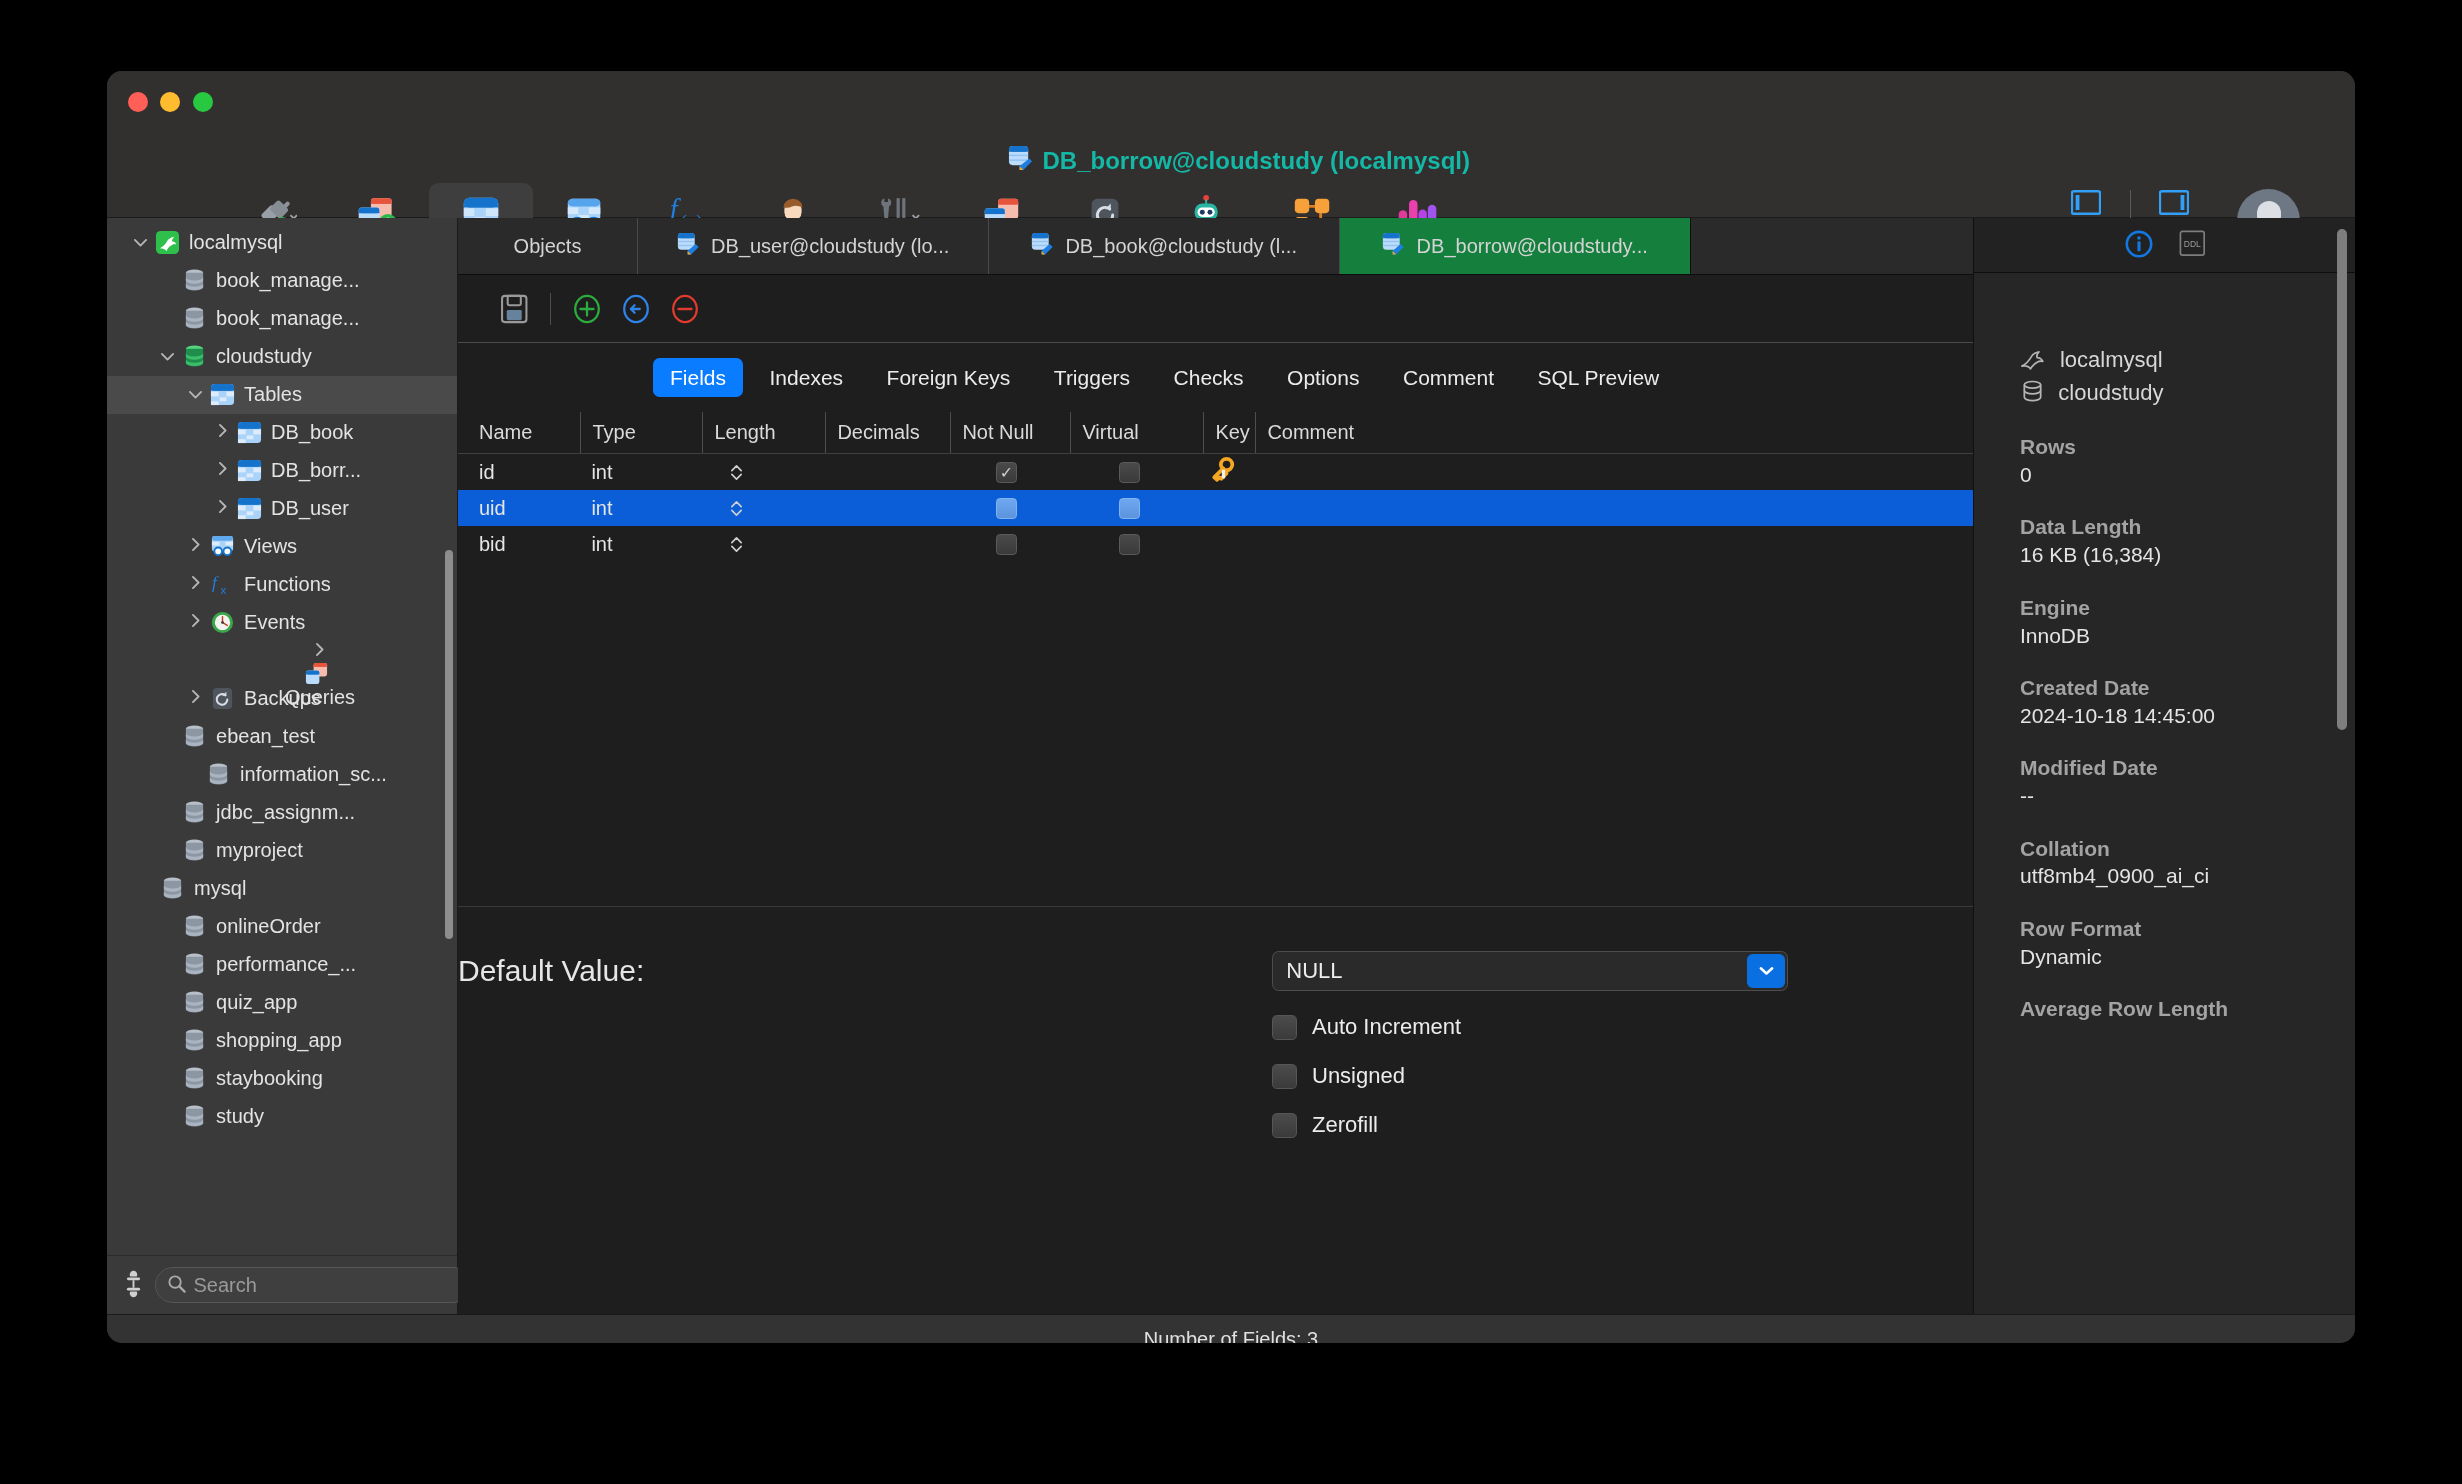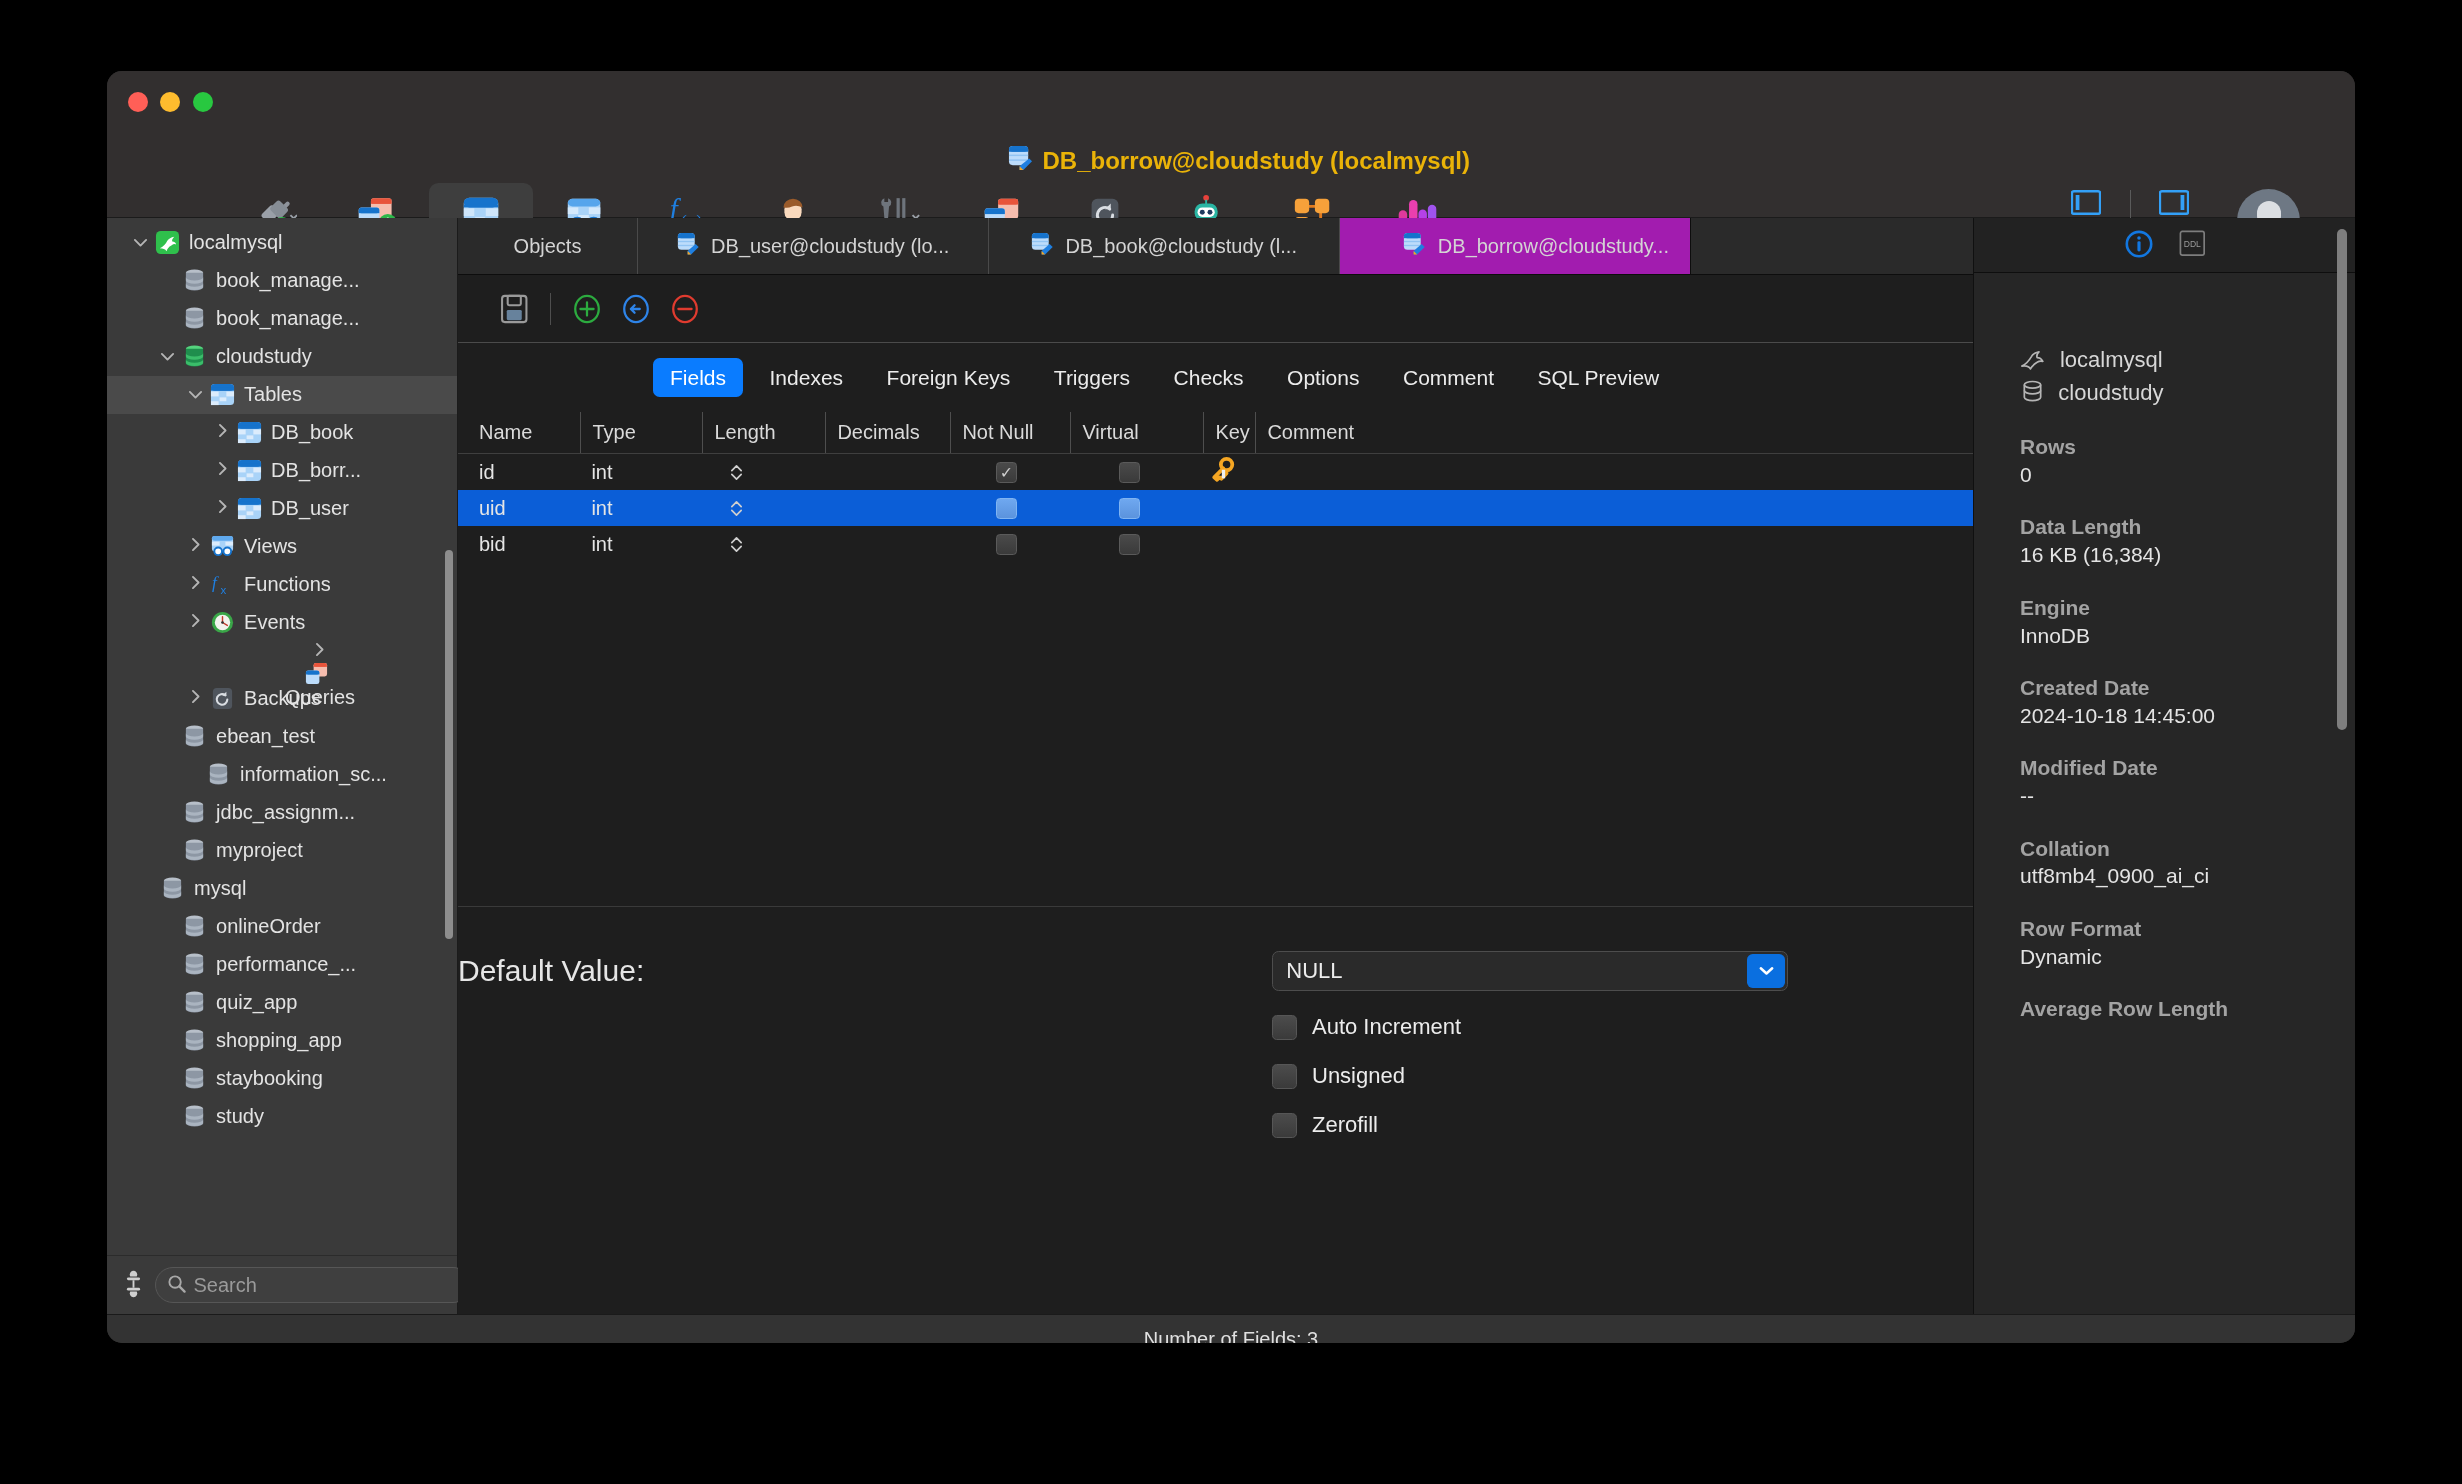--- a/index.html
+++ b/index.html
@@ -33,21 +33,21 @@
     display: flex; gap: 12.3px;
   }
   .tl { width: 20px; height: 20px; border-radius: 50%; }
   .tl.red { background: #ff5f57; }
   .tl.yellow { background: #febc2e; }
   .tl.green { background: #28c840; }
 
   #win-title {
     position: absolute; top: 74px; left: 0; right: 0;
     text-align: center;
-    font-size: 24px; font-weight: bold; color: #eab308;
+    font-size: 24px; font-weight: bold; color: #14b8a6;
     display: flex; align-items: center; justify-content: center; gap: 9.5px; margin-left: 16px;
   }
 
   #toolbar {
     position: absolute; left: 114px; top: 112px;
     display: flex; align-items: flex-start; gap: 0;
   }
   .tbtn {
     width: 104px;
     display: flex; flex-direction: column; align-items: center;
@@ -150,21 +150,21 @@
     display: flex; align-items: center; justify-content: center; gap: 11.4px;
     font-size: 20px; color: #d4d4d4;
     border-right: 0.9px solid #4a4a4a;
     padding: 0 21px;
     cursor: default;
     white-space: nowrap;
     overflow: hidden;
   }
   .tab.objects { width: 180px; }
   .tab.doc { width: 351px; }
-  .tab.active { background: #a21caf; border-right-color: #0d0d0d; justify-content: flex-end; }
+  .tab.active { background: #15803d; border-right-color: #0d0d0d; }
 
   #editor-toolbar {
     height: 68px; flex: none;
     display: flex; align-items: center; gap: 0;
     padding-left: 32px;
     border-bottom: 0.9px solid #4b4b4b;
     background: #1e1e1e;
   }
   .etb { width: 49px; display:flex; align-items:center; justify-content:center; cursor: default; }
   .etb-sep { width: 0.9px; height: 32px; background: #4e4e4e; margin: 0 11.4px; }

